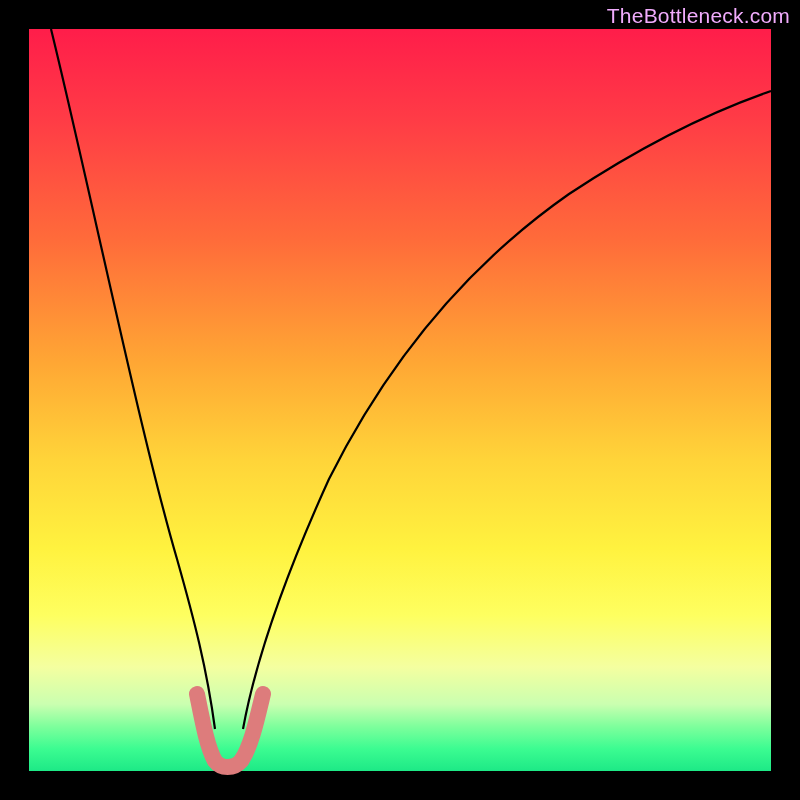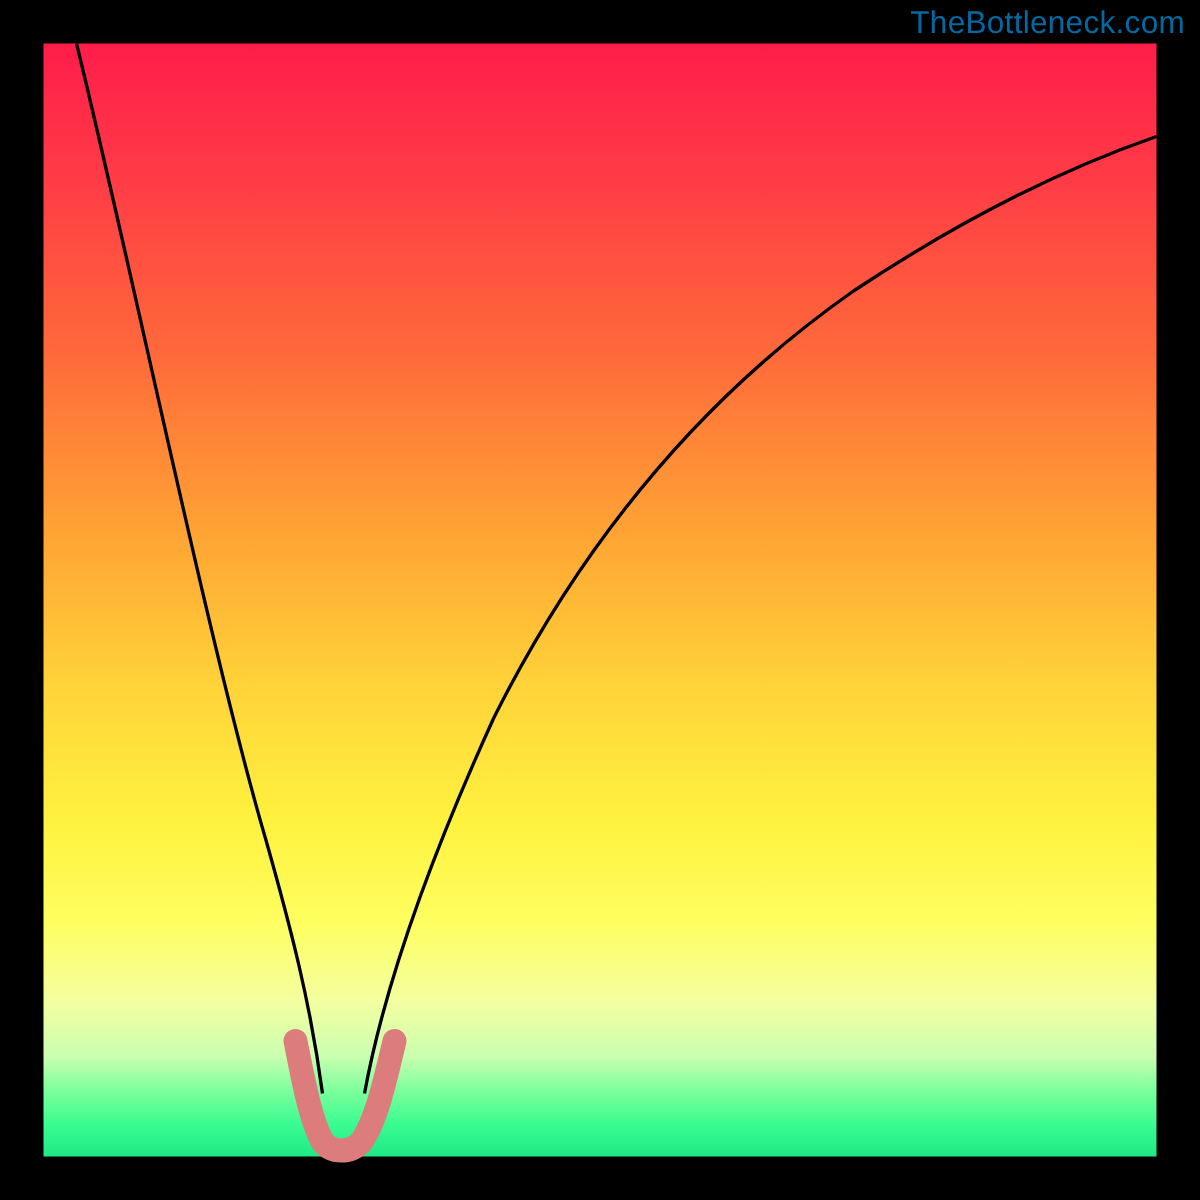--- a/index.html
+++ b/index.html
@@ -37,21 +37,21 @@
       #caffb0 91%,
       #7eff9c 94%,
       #3cfc91 97%,
       #1de986 100%
     );
   }
   .watermark {
     position: absolute;
     top: 4px;
     right: 10px;
-    color: #0369a1;
+    color: #f0abfc;
     font-size: 21px;
     letter-spacing: 0.2px;
     font-weight: 400;
     z-index: 5;
   }
   svg.curves {
     position: absolute;
     left: 0;
     top: 0;
     width: 742px;

